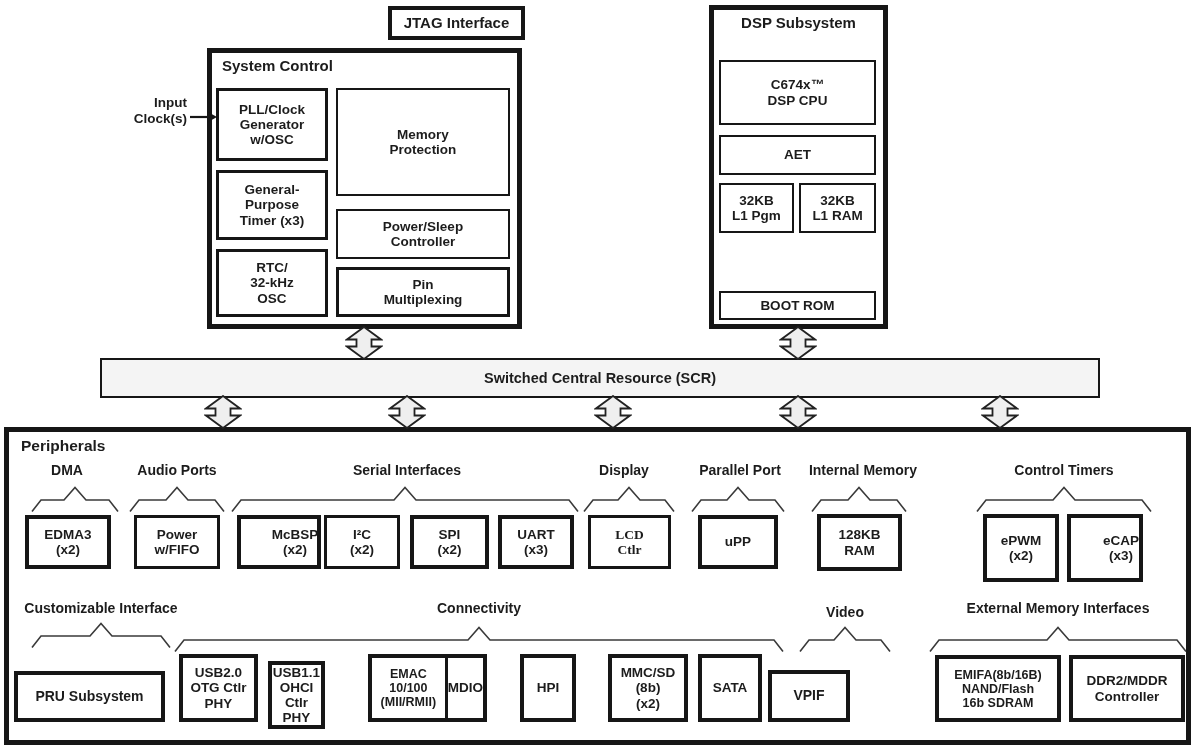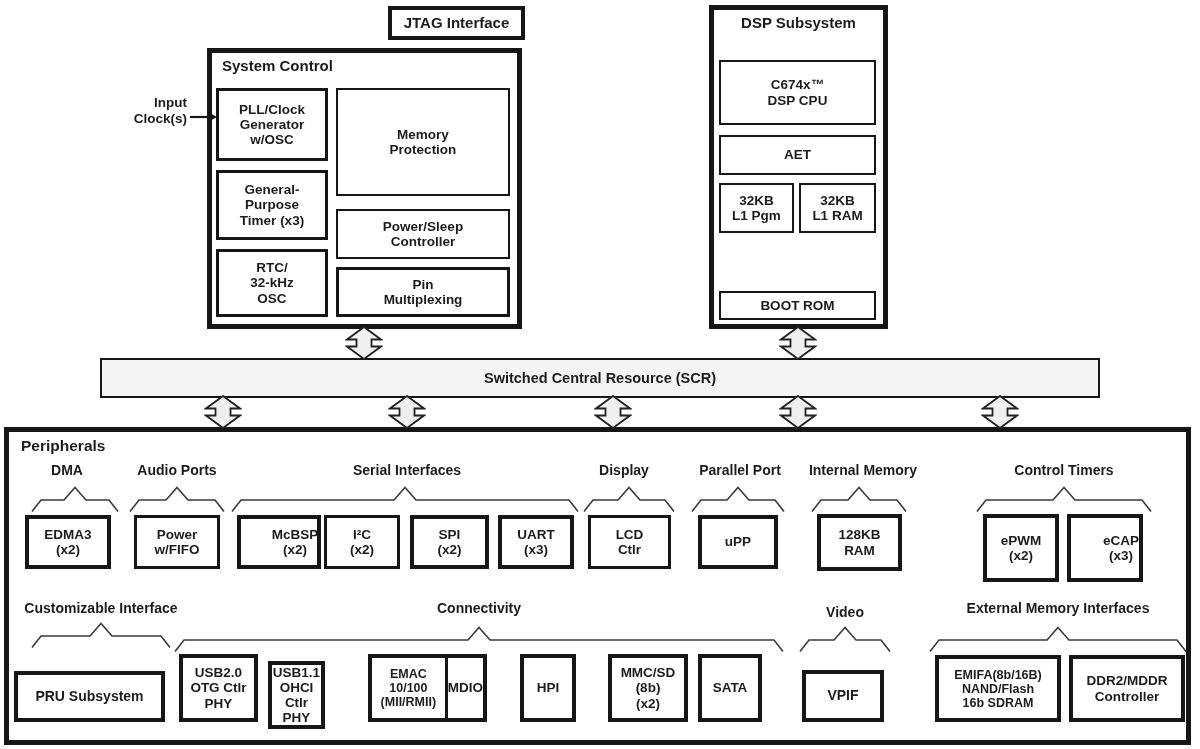--- a/index.html
+++ b/index.html
@@ -140,21 +140,21 @@
     <div class="box" style="left:125px;top:83px;width:86px;height:54px;">Power
 w/FIFO</div>
     <div class="box b4" style="left:228px;top:83px;width:84px;height:54px;padding-left:32px;">McBSP
 (x2)</div>
     <div class="box" style="left:315px;top:83px;width:76px;height:54px;">I²C
 (x2)</div>
     <div class="box b4" style="left:401px;top:83px;width:79px;height:54px;">SPI
 (x2)</div>
     <div class="box b4" style="left:489px;top:83px;width:76px;height:54px;">UART
 (x3)</div>
-    <div class="box" style="left:579px;top:83px;width:83px;height:54px;">LCD
+    <div class="box" style="left:579px;top:83px;width:83px;height:54px;font-family:Liberation Serif, serif;">LCD
 Ctlr</div>
     <div class="box b4" style="left:689px;top:83px;width:80px;height:54px;">uPP</div>
     <div class="box b4" style="left:808px;top:82px;width:85px;height:57px;">128KB
 RAM</div>
     <div class="box b4" style="left:974px;top:82px;width:76px;height:68px;">ePWM
 (x2)</div>
     <div class="box b4" style="left:1058px;top:82px;width:76px;height:68px;padding-left:32px;">eCAP
 (x3)</div>
 
     <div class="glabel" style="left:92px;top:168px;">Customizable Interface</div>
@@ -186,21 +186,21 @@
       <div class="cell fs125" style="width:76px;">EMAC
 10/100
 (MII/RMII)</div>
       <div class="cell" style="flex:1;">MDIO</div>
     </div>
     <div class="box b4" style="left:511px;top:222px;width:56px;height:68px;">HPI</div>
     <div class="box b4" style="left:599px;top:222px;width:80px;height:68px;">MMC/SD
 (8b)
 (x2)</div>
     <div class="box b4" style="left:689px;top:222px;width:64px;height:68px;">SATA</div>
-    <div class="box b4 fs14" style="left:793px;top:238px;width:82px;height:52px;">VPIF</div>
+    <div class="box b4 fs14" style="left:759px;top:238px;width:82px;height:52px;">VPIF</div>
     <div class="box b4 fs125" style="left:926px;top:223px;width:126px;height:67px;">EMIFA(8b/16B)
 NAND/Flash
 16b SDRAM</div>
     <div class="box b4" style="left:1060px;top:223px;width:116px;height:67px;">DDR2/MDDR
 Controller</div>
   </div>
 
 </div>
 
 </body></html>

